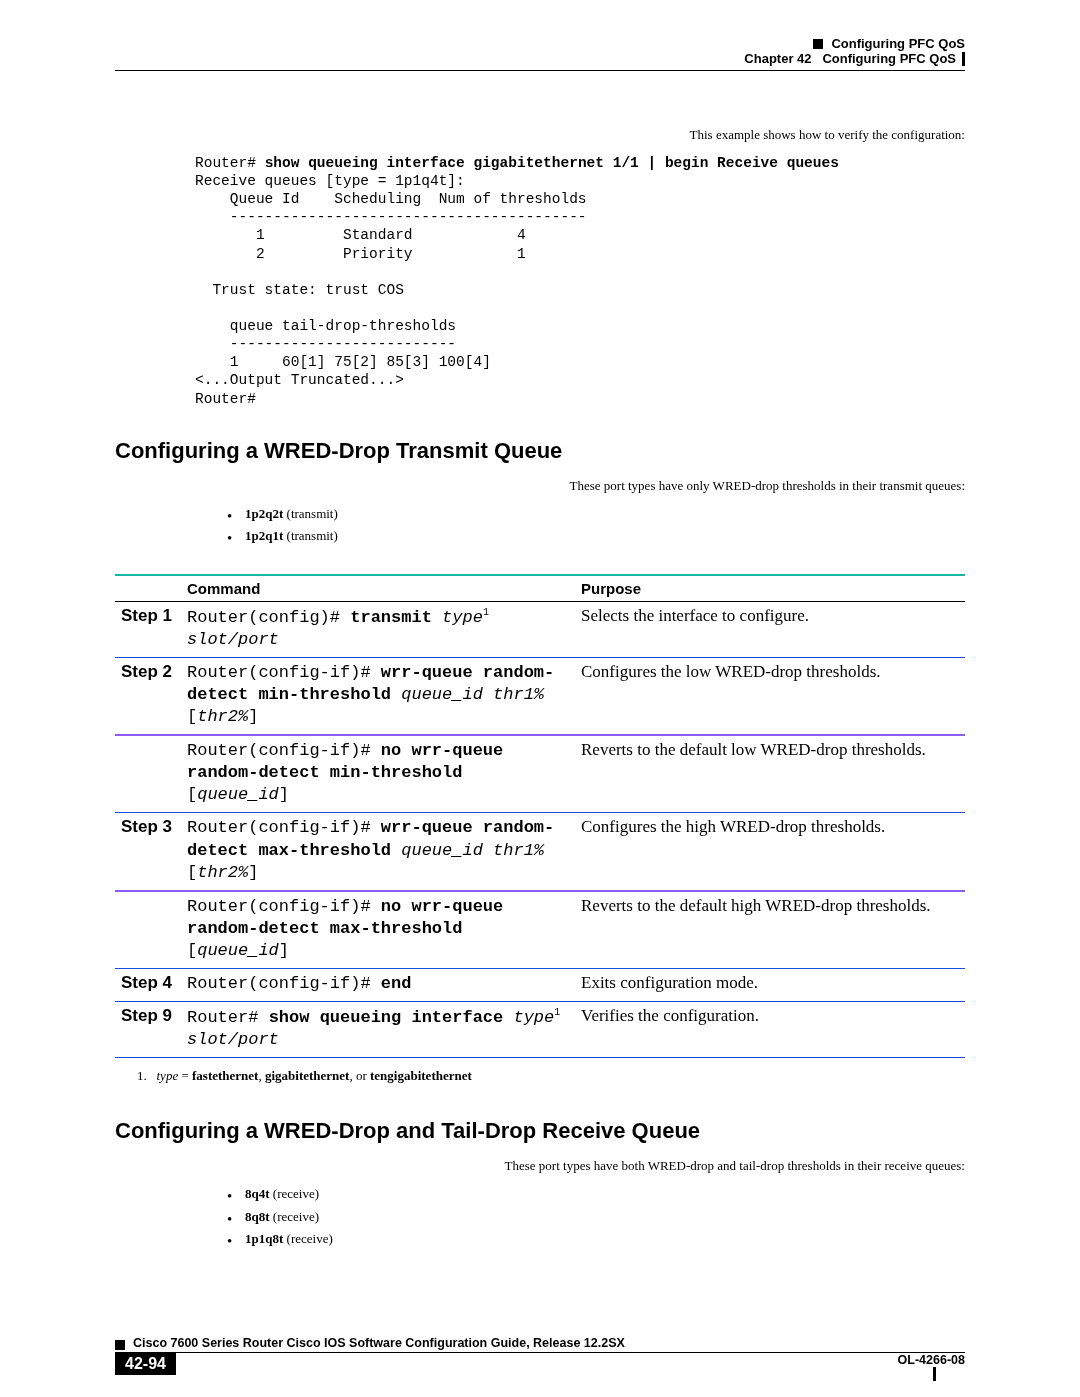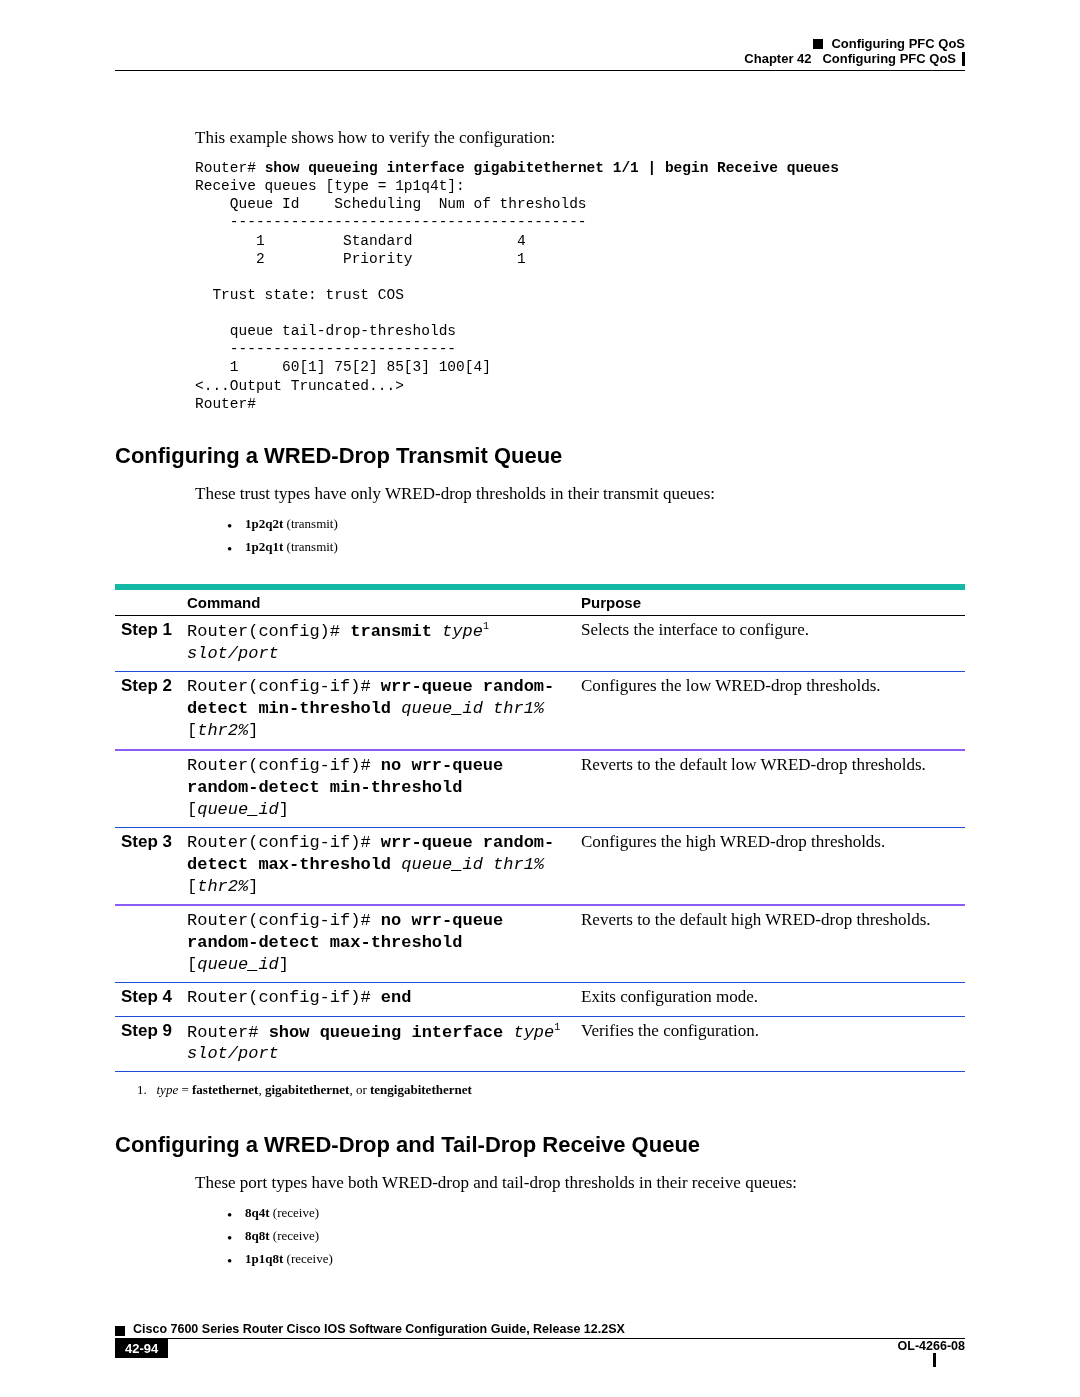--- a/index.html
+++ b/index.html
@@ -28,21 +28,21 @@
       flex-direction: column;
     }
     .header-left { display:flex; align-items:center; font-size:13px;}
     .header-left .sq { width:10px; height:10px; background:#000; margin-right:8px;}
     .header-right { display:flex; align-items:center;margin-left:42px;}
     .header-right .bar { width:3px; height:14px; background:#000; margin-left:6px;}
     .header-rule {
       border-top: 1px solid #000;
       margin: 0 0 56px 0;
     }
-    .body-text { font-size: 17px; line-height: 1.3; margin: 8px 0 8px 80px; }
+    .body-text { font-size: 13px; line-height: 1.3; margin: 8px 0 8px 80px; text-align: right; }
     .pre-block {
       font-family: "Courier New", Courier, monospace;
       font-size: 14.5px;
       white-space: pre;
       line-height: 1.25;
       margin-left: 80px;
       margin-top: 10px;
       margin-bottom: 30px;
     }
     .pre-block .bold { font-weight: bold; }
@@ -60,21 +60,21 @@
       margin-left: 0;
       margin-top: 26px;
       width: 100%;
       border-collapse: collapse;
     }
     .table th {
       font-family: Arial, Helvetica, sans-serif;
       font-size: 15px;
       font-weight: bold;
       text-align: left;
-      border-top: 6px solid #14b8a6;
+      border-top: 2px solid #14b8a6;
       border-bottom: 1px solid #000;
       padding: 4px 6px 4px 6px;
     }
     .table td {
       vertical-align: top;
       padding: 4px 6px 6px 6px;
       border-bottom: 1px solid #1d4ed8;
       font-size: 17px;
     }
     .table .thin td { border-bottom: 2px solid #8b5cf6; }
@@ -96,33 +96,33 @@
     .sup { font-size:10px; vertical-align: super;}
     .footnote {
       margin: 10px 0 0 22px;
       font-family: "Times New Roman", Times, serif;
       font-size: 13px;
     }
     .footnote .i { font-style: italic;}
     .footnote .b { font-weight: bold;}
     .footer {
       position: absolute;
-      bottom: 30px;
+      bottom: 16px;
       left: 115px;
       right: 115px;
     }
     .footer-title-row { display:flex; align-items:flex-end;}
     .footer-sq { width:10px; height:10px; background:#000; margin-right:8px;}
     .footer-title { font-family: Arial, Helvetica, sans-serif; font-weight:bold; font-size:12.5px; flex:1;}
     .footer-rule { border-top:1px solid #000; margin-top:2px;}
     .footer-bottom { display:flex; justify-content:space-between; align-items:flex-start; margin-top:0;}
     .page-num {
       background:#000; color:#fff;
       font-family: Arial, Helvetica, sans-serif; font-weight:bold;
-      font-size:13px; padding: 2px 10px 2px 10px;
+      font-size:16px; padding: 2px 10px 2px 10px;
       display:inline-block;
     }
     .doc-id { font-family: Arial, Helvetica, sans-serif; font-weight: bold; font-size:12.5px; display:flex; align-items:center;flex-direction:column;}
     .doc-id .bar { width:3px; height:14px; background:#000; margin-left:6px;}
   </style>
 </head>
 <body>
 
 <div class="page">
 
@@ -151,21 +151,21 @@
 
   Trust state: trust COS
 
     queue tail-drop-thresholds
     --------------------------
     1     60[1] 75[2] 85[3] 100[4] 
 &lt;...Output Truncated...&gt;
 Router#</span></div>
 
   <div class="h2">Configuring a WRED-Drop Transmit Queue</div>
-  <div class="body-text">These trust types have only WRED-drop thresholds in their transmit queues:</div>
+  <div class="body-text">These port types have only WRED-drop thresholds in their transmit queues:</div>
   <div class="bullets" id="s1-bullets">
       <div class="bullet-item"><span class="bold">1p2q2t</span> (transmit)</div>
       <div class="bullet-item"><span class="bold">1p2q1t</span> (transmit)</div>
     </div>
 
   <table class="table">
     <thead>
       <tr>
         <th class="step-col"></th>
         <th>Command</th>

